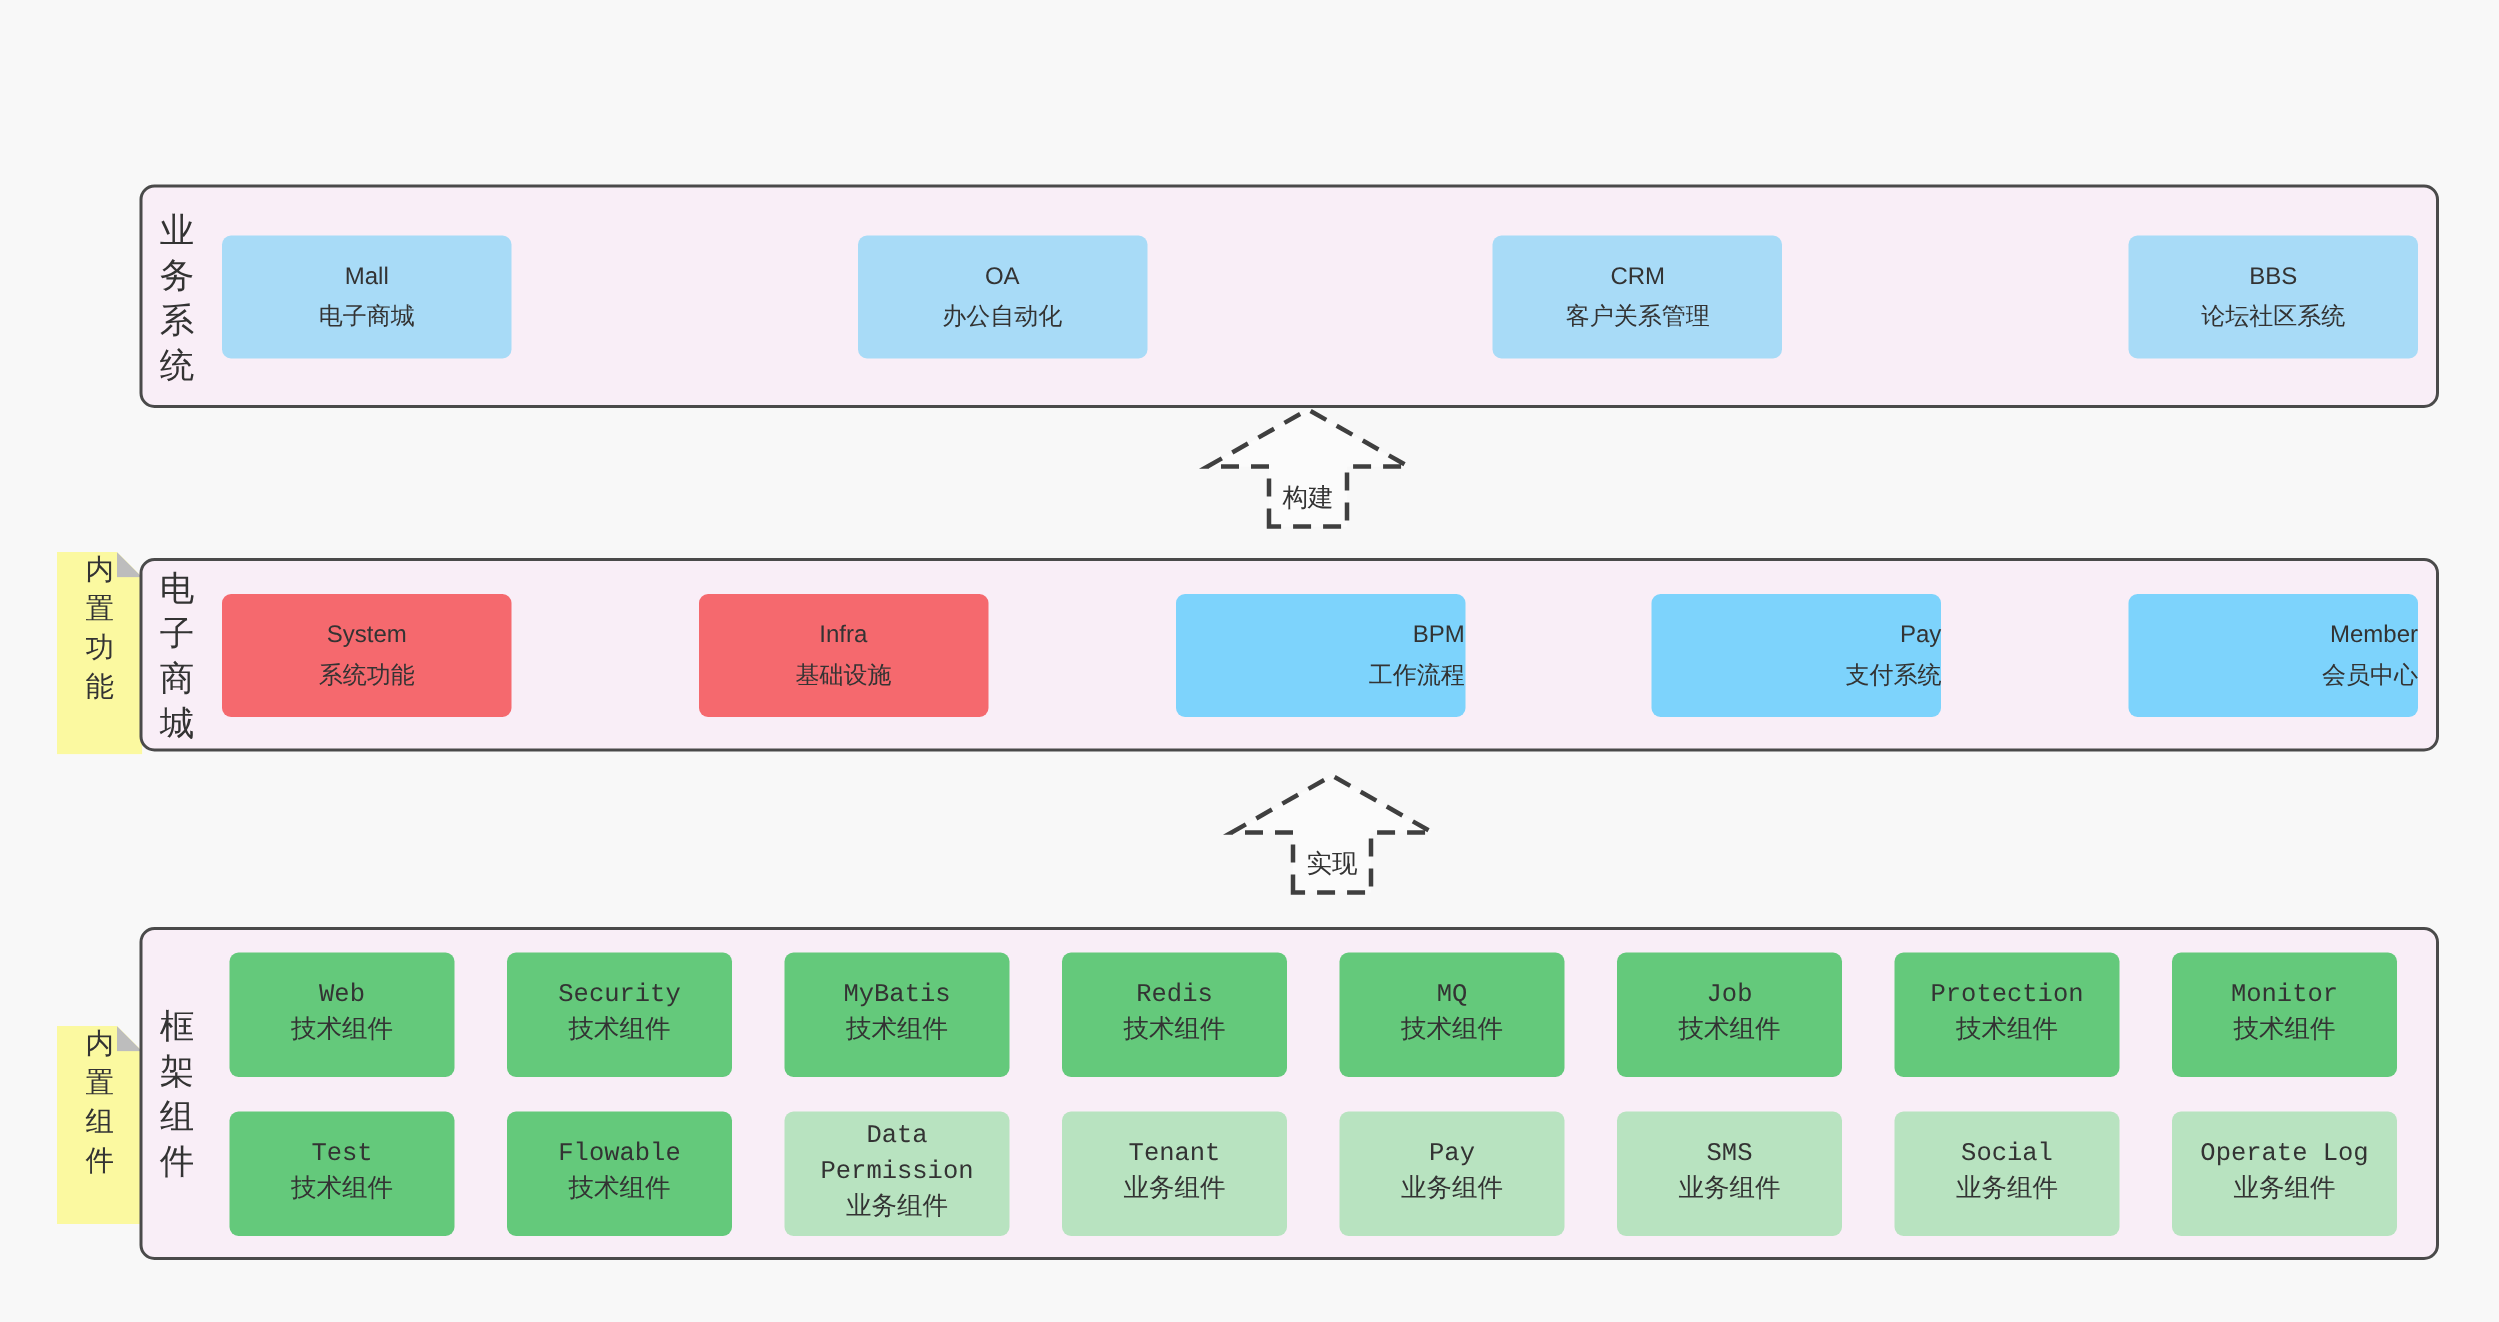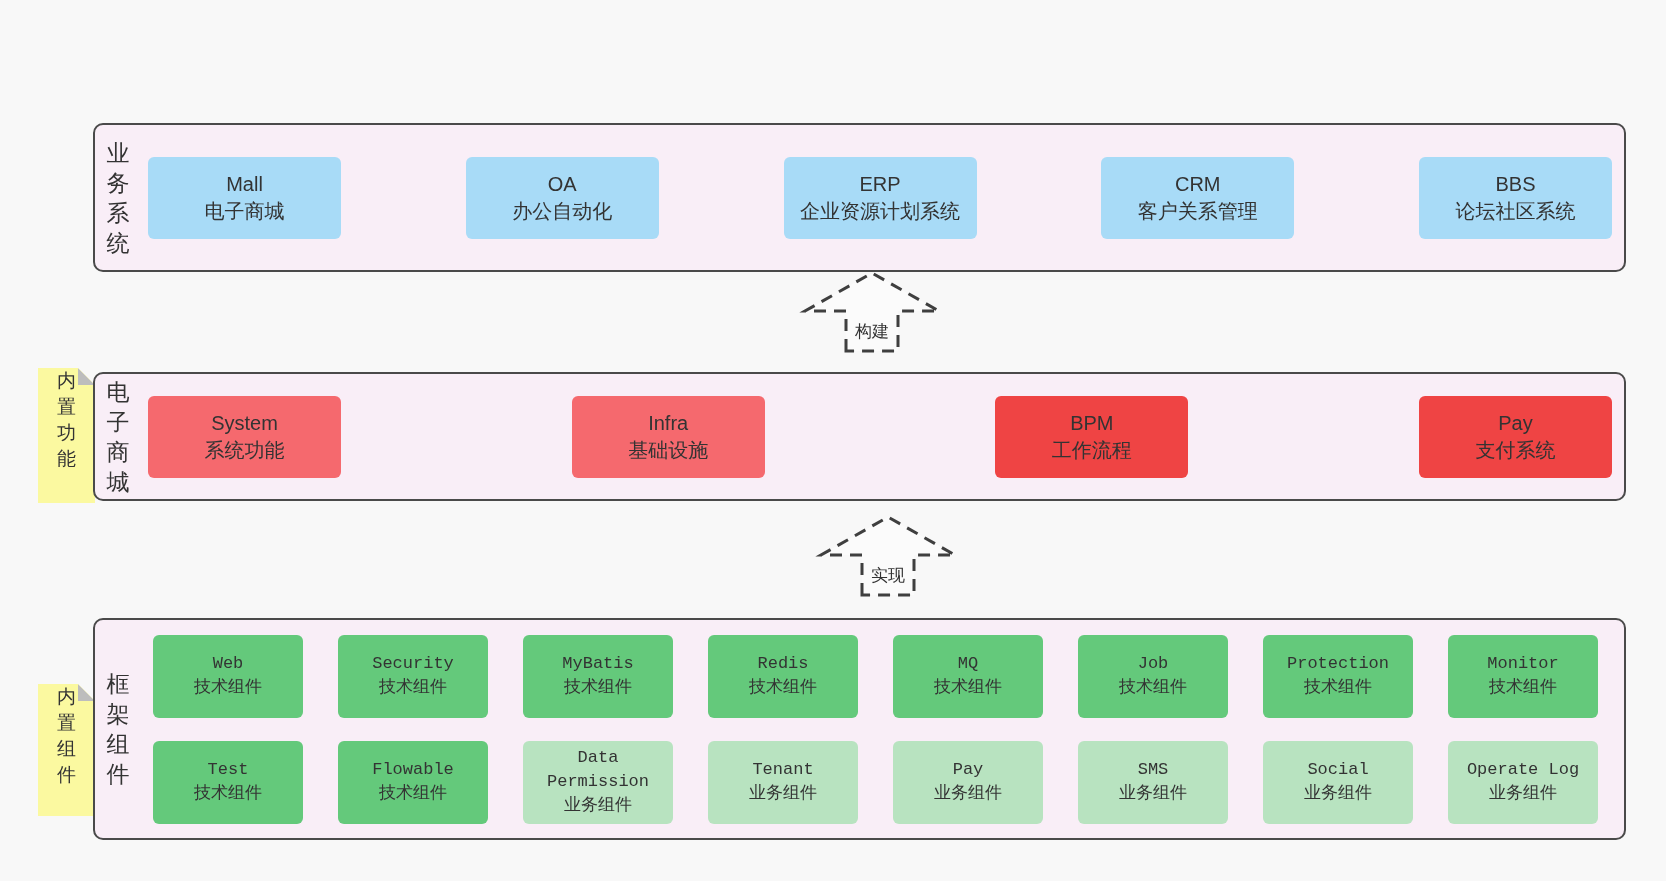--- a/index.html
+++ b/index.html
@@ -43,25 +43,25 @@
   
   .box{
     border-radius:6px;
     display:flex;flex-direction:column;
     align-items:center;justify-content:center;
     text-align:center;
     box-sizing:border-box;
   }
   .box-wide{width:193px;height:82px;}
   .box-sm{width:150px;height:83px;padding:0 14px;font-family:Liberation Mono, monospace;}
-  .box-name,.box-desc{font-size:20px;line-height:27px;}
+  .box-name,.box-desc{font-size:16px;line-height:27px;}
   .box-sm .box-name,.box-sm .box-desc{font-size:17px;line-height:24px;}
   .blue{background:#a8dbf7;}
   .red{background:#f5696e;}
-  .pink{background:#ef4444;}
+  .pink{background:#7dd3fc;align-items:flex-end;}
   .green{background:#64c97b;}
   .lightgreen{background:#b8e3c0;}
 
   
   .sticky{
     position:absolute;left:38px;width:57px;
     background:#fbf9a0;
     clip-path:polygon(0 0,calc(100% - 17px) 0,100% 17px,100% 100%,0 100%);
     display:flex;align-items:flex-start;justify-content:center;
     z-index:0;
@@ -108,24 +108,20 @@
   <div class="boxes">
     <div class="box box-wide blue">
       <div class="box-name">Mall</div>
       <div class="box-desc">电子商城</div>
     </div>
     <div class="box box-wide blue">
       <div class="box-name">OA</div>
       <div class="box-desc">办公自动化</div>
     </div>
     <div class="box box-wide blue">
-      <div class="box-name">ERP</div>
-      <div class="box-desc">企业资源计划系统</div>
-    </div>
-    <div class="box box-wide blue">
       <div class="box-name">CRM</div>
       <div class="box-desc">客户关系管理</div>
     </div>
     <div class="box box-wide blue">
       <div class="box-name">BBS</div>
       <div class="box-desc">论坛社区系统</div>
     </div>
   </div>
 </div>
 
@@ -146,20 +142,24 @@
       <div class="box-desc">基础设施</div>
     </div>
     <div class="box box-wide pink">
       <div class="box-name">BPM</div>
       <div class="box-desc">工作流程</div>
     </div>
     <div class="box box-wide pink">
       <div class="box-name">Pay</div>
       <div class="box-desc">支付系统</div>
     </div>
+    <div class="box box-wide pink">
+      <div class="box-name">Member</div>
+      <div class="box-desc">会员中心</div>
+    </div>
   </div>
 </div>
 
 <svg class="arrow arrow-2" width="140" height="84" viewBox="0 0 140 84">
   <path d="M44 81 L44 41 L3 41 L70 3 L137 41 L96 41 L96 81 Z"></path>
   <text x="70" y="67">实现</text>
 </svg>
 
 <div class="container sec3">
   <div class="side-label">框架组件</div>

